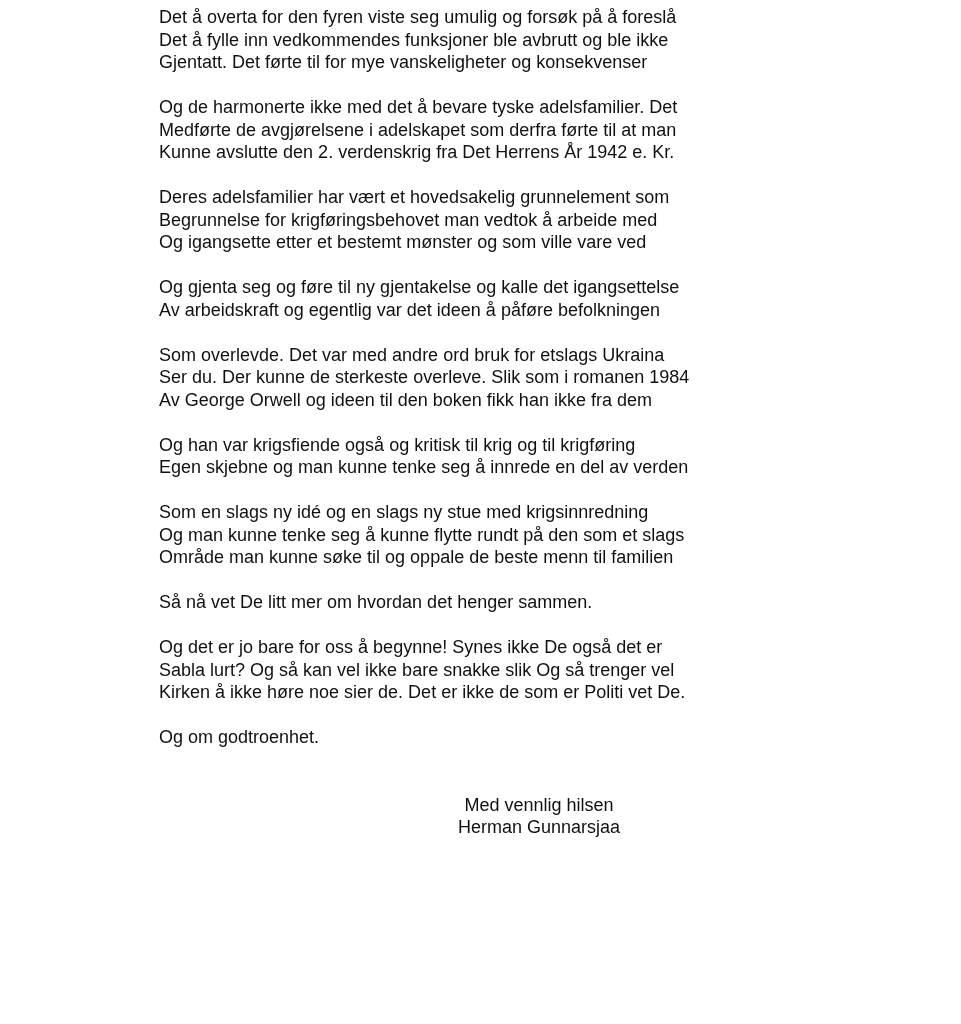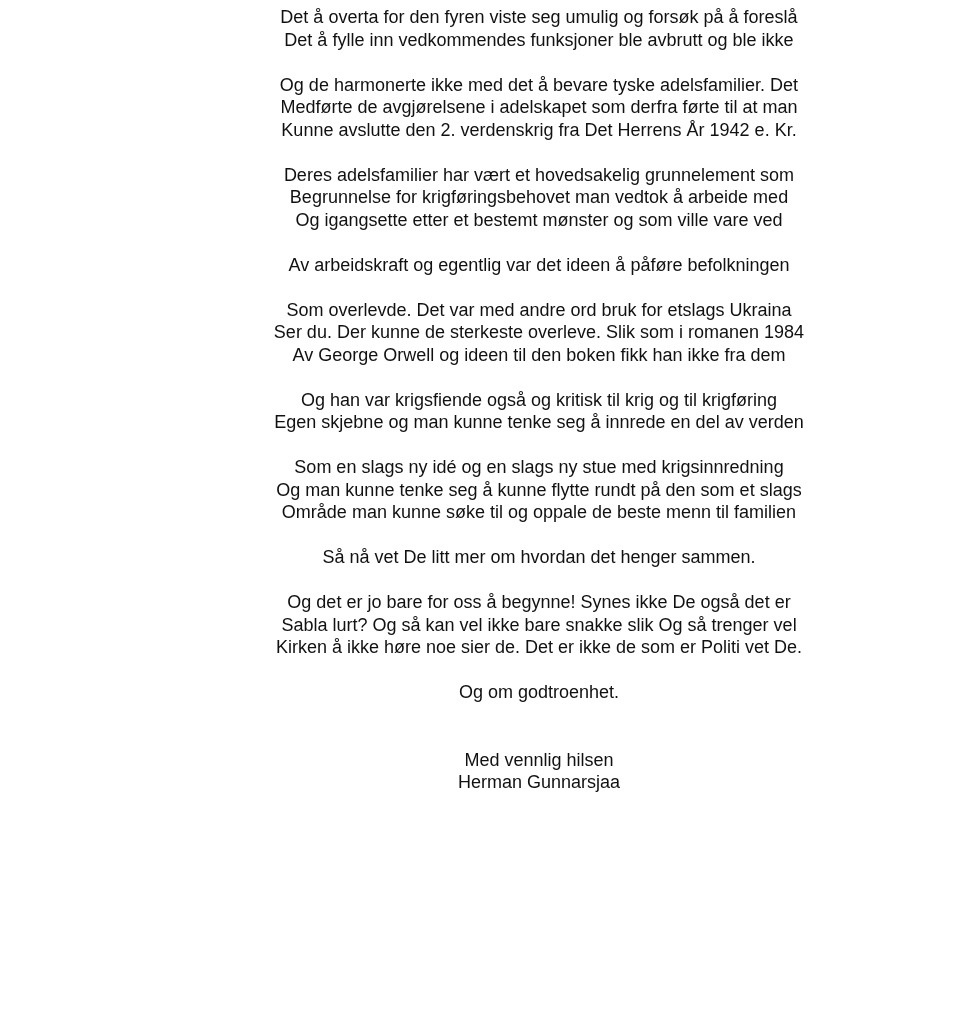--- a/index.html
+++ b/index.html
@@ -18,50 +18,51 @@
       left: 159px;
       top: 6px;
       width: 760px;
       font-family: "Liberation Sans", sans-serif;
       font-size: 18px;
       line-height: 22.5px;
       color: #111111;
     }
     .para {
       margin: 0 0 22.5px 0;
-      text-align: center;
     }
     .line {
       display: block;
       white-space: nowrap;
     }
     .closing {
       margin-top: 45px;
       text-align: center;
     }
   </style>
 </head>
 <body>
 
 <div class="page">
   <div class="para">
     <span class="line">Det å overta for den fyren viste seg umulig og forsøk på å foreslå</span>
     <span class="line">Det å fylle inn vedkommendes funksjoner ble avbrutt og ble ikke</span>
+    <span class="line">Gjentatt. Det førte til for mye vanskeligheter og konsekvenser</span>
   </div>
   <div class="para">
     <span class="line">Og de harmonerte ikke med det å bevare tyske adelsfamilier. Det</span>
     <span class="line">Medførte de avgjørelsene i adelskapet som derfra førte til at man</span>
     <span class="line">Kunne avslutte den 2. verdenskrig fra Det Herrens År 1942 e. Kr.</span>
   </div>
   <div class="para">
     <span class="line">Deres adelsfamilier har vært et hovedsakelig grunnelement som</span>
     <span class="line">Begrunnelse for krigføringsbehovet man vedtok å arbeide med</span>
     <span class="line">Og igangsette etter et bestemt mønster og som ville vare ved</span>
   </div>
   <div class="para">
+    <span class="line">Og gjenta seg og føre til ny gjentakelse og kalle det igangsettelse</span>
     <span class="line">Av arbeidskraft og egentlig var det ideen å påføre befolkningen</span>
   </div>
   <div class="para">
     <span class="line">Som overlevde. Det var med andre ord bruk for etslags Ukraina</span>
     <span class="line">Ser du. Der kunne de sterkeste overleve. Slik som i romanen 1984</span>
     <span class="line">Av George Orwell og ideen til den boken fikk han ikke fra dem</span>
   </div>
   <div class="para">
     <span class="line">Og han var krigsfiende også og kritisk til krig og til krigføring</span>
     <span class="line">Egen skjebne og man kunne tenke seg å innrede en del av verden</span>

